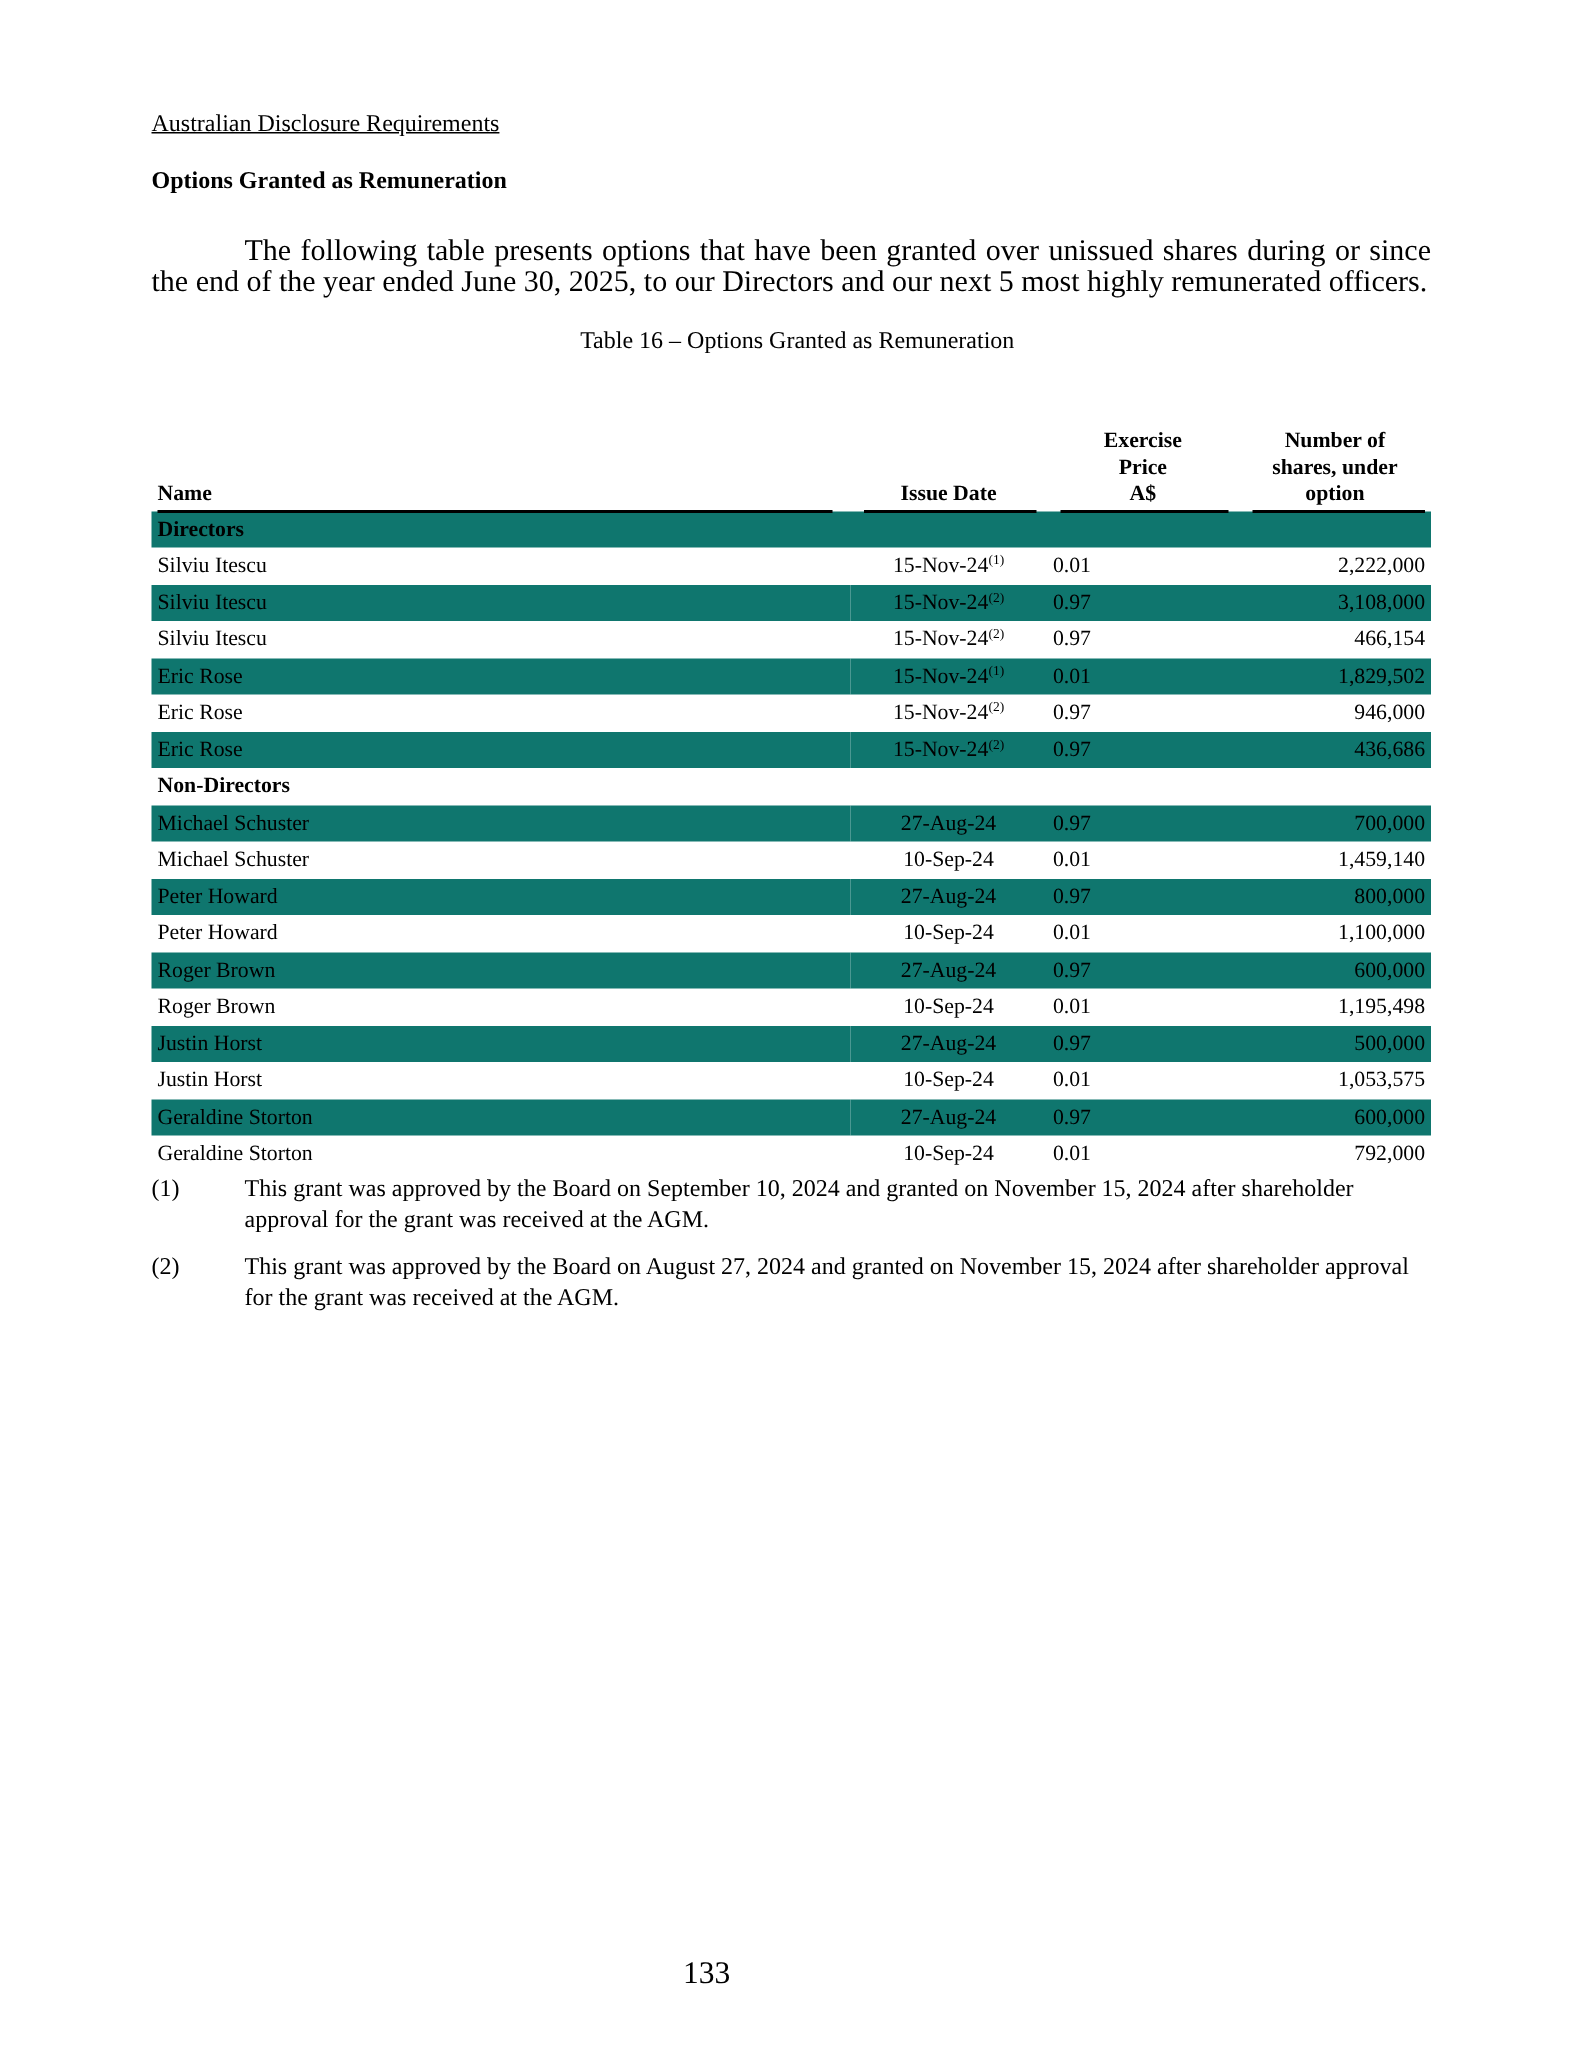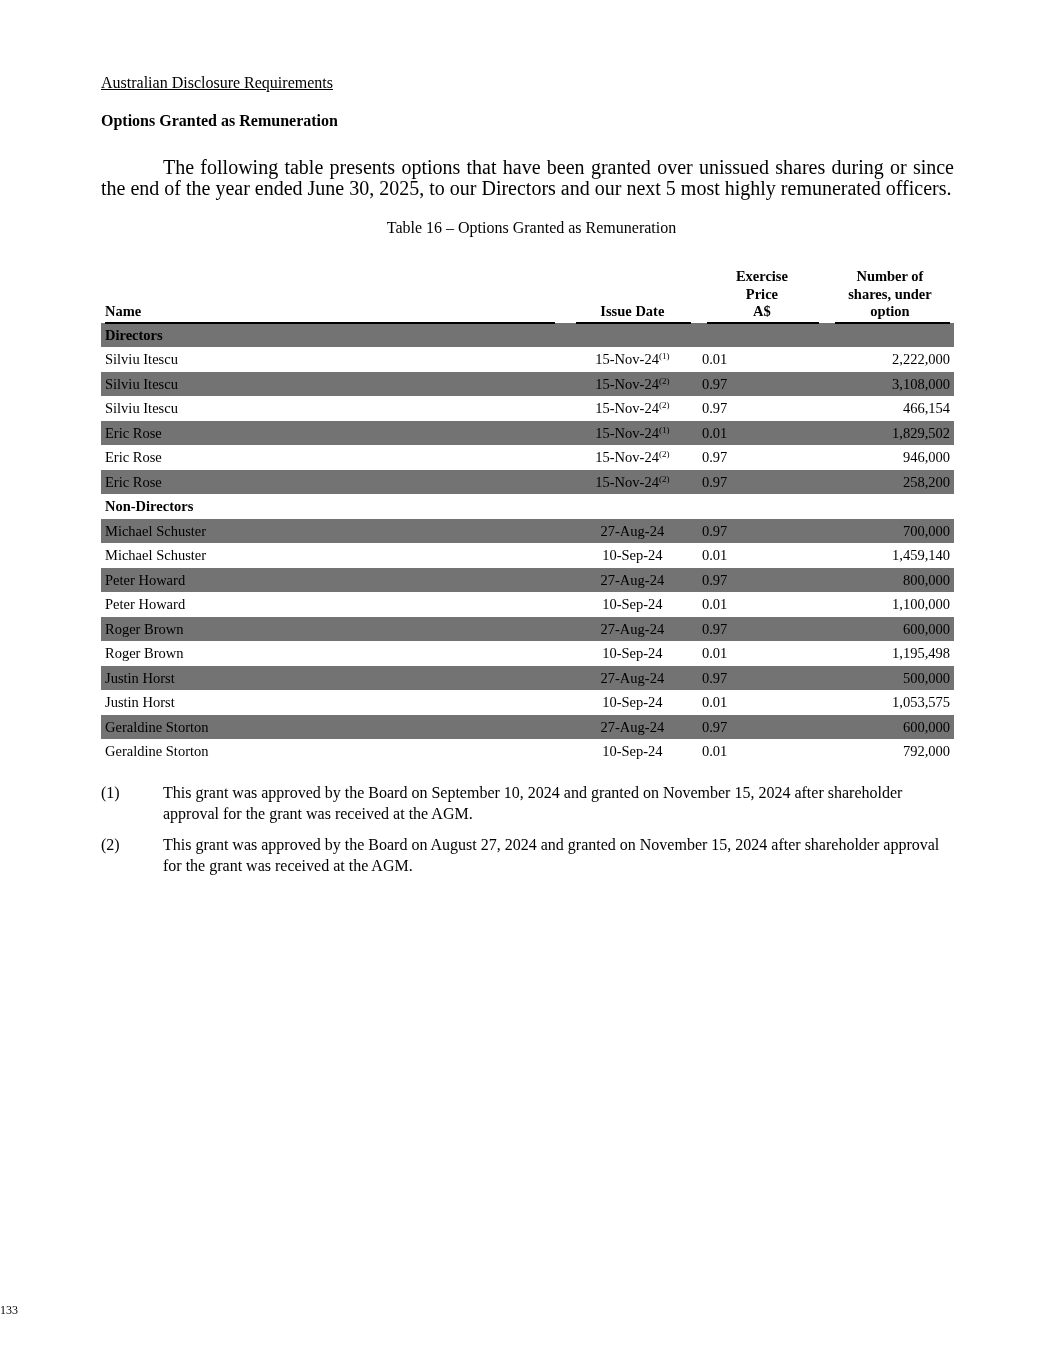--- a/index.html
+++ b/index.html
@@ -29,41 +29,41 @@
     table.grants {
       position: absolute; top: 268px; left: 0; width: 853px;
       border-collapse: separate; border-spacing: 0; font-size: 14.5px;
     }
     table.grants th {
       font-weight: bold; vertical-align: bottom; padding: 0 4px 2px 4px;
       line-height: 17.5px; font-size: 14.5px;
     }
     th.col-name { text-align: left; width: 470px; }
     th.col-date, th.col-price, th.col-shares { text-align: center; }
-    .hdr-cell { position: relative; }
+    .hdr-cell { position: relative; margin-top: 18px; }
     .hdr-rule {
       position: absolute; bottom: -3px; height: 2px; background: #000;
     }
     th.col-name .hdr-rule { left: 0; right: 8px; }
     th.col-date .hdr-rule { left: 5px; right: 3px; }
     th.col-price .hdr-rule { left: 5px; right: 3px; }
     th.col-shares .hdr-rule { left: 5px; right: 0; }
     table.grants td { padding: 0 4px; height: 24.5px; vertical-align: middle; line-height: 16px; }
-    tr.band td { background: #737373; }
+    tr.band td { background: #0f766e; }
     tr.group td { font-weight: bold; }
     td.name { text-align: left; }
     td.date { text-align: center; }
     td.price { padding-right: 8px; margin-top: 16px; }
     td.shares { text-align: right; }
     sup { font-size: 9px; vertical-align: 5px; line-height: 0; }
     .footnotes { position: absolute; top: 782px; left: 0; width: 853px; font-size: 16px; }
     .fn { position: relative; padding-left: 62px; line-height: 21px; margin-bottom: 10px; }
     .fn .mark { position: absolute; left: 0; top: 0; }
     .page-number {
-      position: absolute; top: 1303px; left: 0; width: 942px; font-size: 12px;
+      position: absolute; top: 1303px; left: 0; width: 942px; text-align: center; font-size: 21px;
     }
   </style>
 </head>
 <body>
 
 <div class="page">
   <div class="section-title">Australian Disclosure Requirements</div>
   <div class="sub-title">Options Granted as Remuneration</div>
   <p class="intro">The following table presents options that have been granted over unissued shares during or since the end of the year ended June 30, 2025, to our Directors and our next 5 most highly remunerated officers.</p>
   <div class="caption">Table 16 – Options Granted as Remuneration</div>
@@ -126,21 +126,21 @@
         <tr>
           <td class="name">Eric Rose</td>
           <td class="date"><span>15-Nov-24</span><sup>(2)</sup></td>
           <td class="price">0.97</td>
           <td class="shares">946,000</td>
         </tr>
         <tr class="band">
           <td class="name">Eric Rose</td>
           <td class="date"><span>15-Nov-24</span><sup>(2)</sup></td>
           <td class="price">0.97</td>
-          <td class="shares">258,200</td>
+          <td class="shares">436,686</td>
         </tr>
         <tr class="group">
           <td colspan="4" class="name">Non-Directors</td>
         </tr>
         <tr class="band">
           <td class="name">Michael Schuster</td>
           <td class="date"><span>27-Aug-24</span></td>
           <td class="price">0.97</td>
           <td class="shares">700,000</td>
         </tr>

